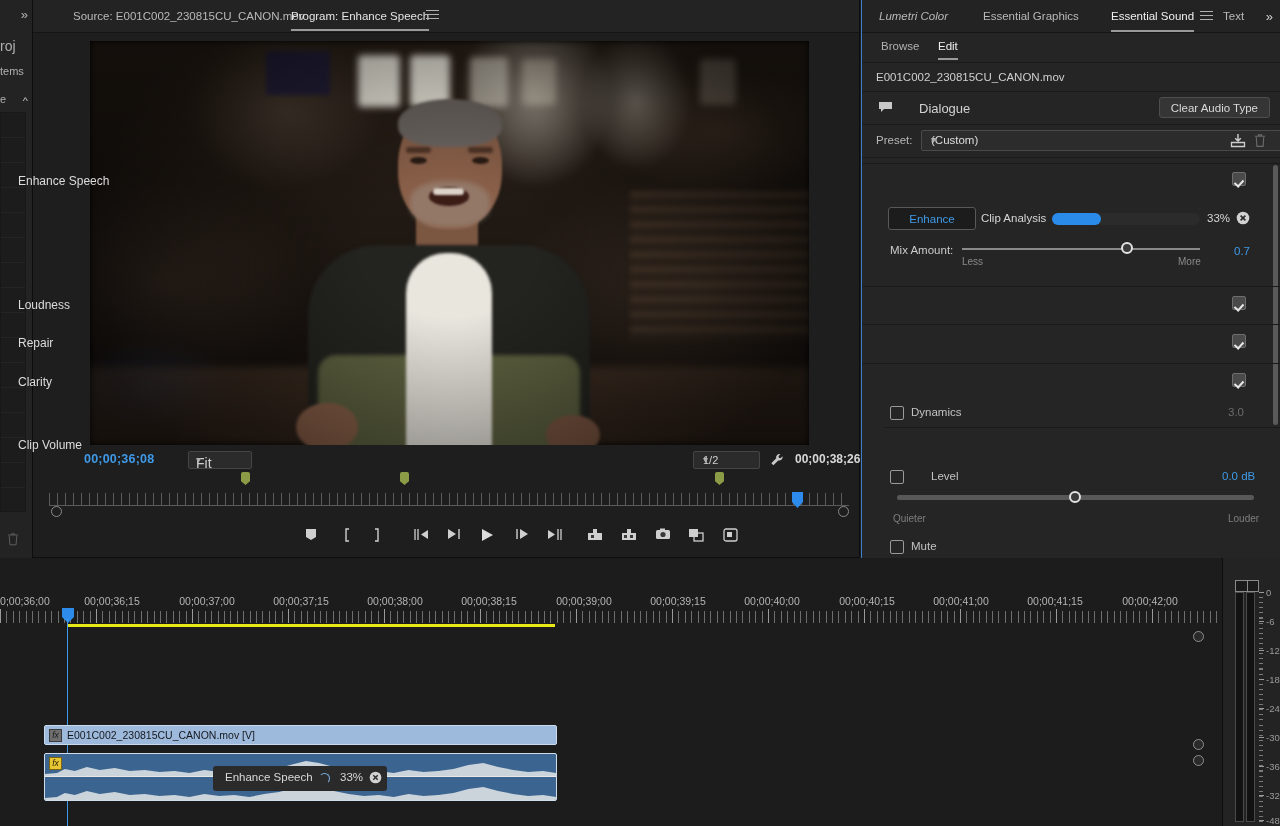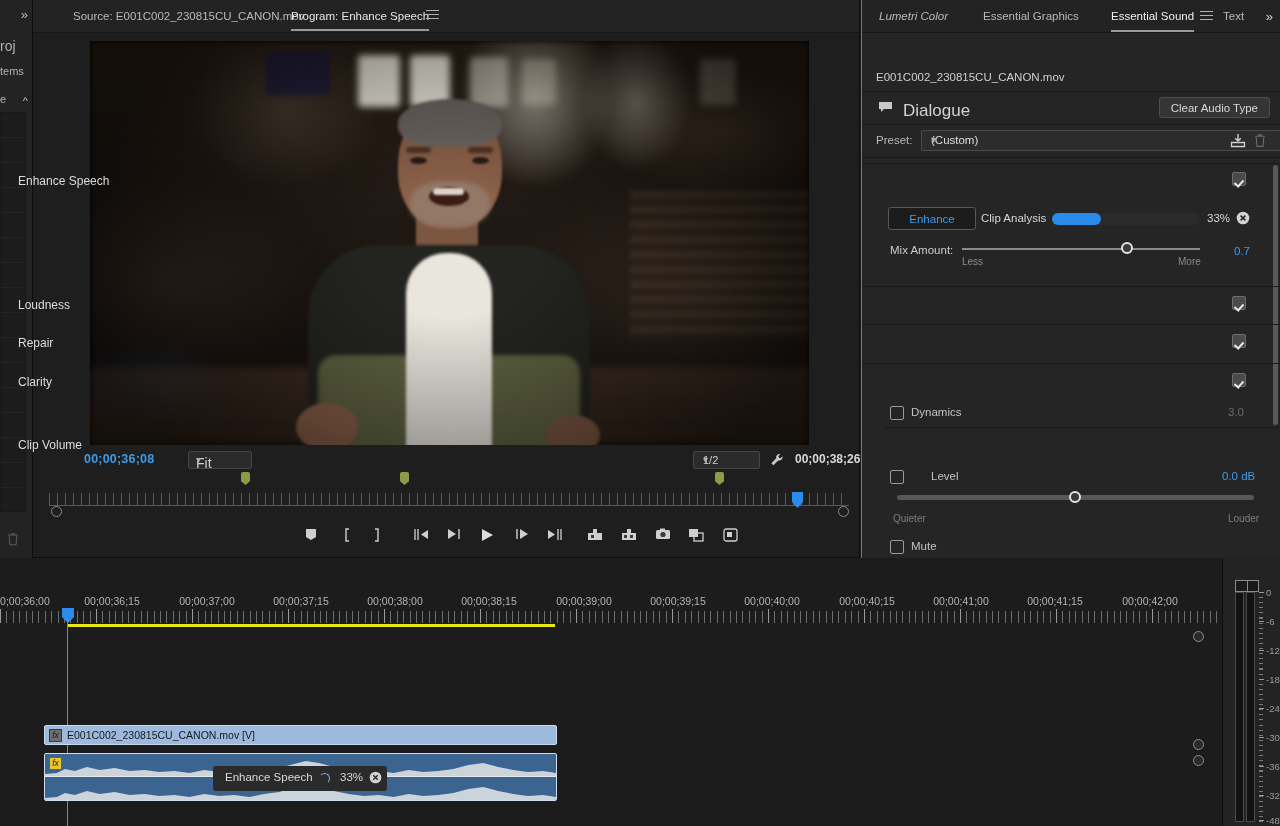--- a/index.html
+++ b/index.html
@@ -106,21 +106,21 @@
 
   .es-sub { position:absolute; left:0; top:33px; width:100%; height:30px; border-bottom:1px solid #1b1b1b; background:#252525; }
   .es-subtab { position:absolute; top:7px; font-size:11.5px; color:#b0b0b0; }
   .es-subtab.active { color:#efefef; padding-bottom:6px; border-bottom:2px solid #9a9a9a; }
 
   .es-file { position:absolute; left:14px; top:71px; font-size:11.5px; color:#cfcfcf; }
   .es-rule { position:absolute; left:0; width:100%; height:1px; background:#1a1a1a; }
 
   .es-typerow { position:absolute; left:0; top:92px; width:100%; height:32px; }
   .es-typeicon { position:absolute; left:16px; top:9px; width:15px; height:12px; }
-  .es-typelabel { position:absolute; left:41px; top:9px; font-size:17px; color:#d2d2d2; }
+  .es-typelabel { position:absolute; left:57px; top:9px; font-size:13px; color:#d2d2d2; }
   .es-clearbtn { position:absolute; right:10px; top:5px; height:21px; padding:0 11px; line-height:21px;
      background:#353535; border:1px solid #4e4e4e; border-radius:3px; font-size:11.5px; color:#d8d8d8; }
 
   .es-presetrow { position:absolute; left:0; top:126px; width:100%; height:31px; }
   .es-presetlabel { position:absolute; left:14px; top:8px; font-size:11.5px; color:#b8b8b8; }
   .es-presetsel { position:absolute; left:59px; top:4px; width:364px; height:21px; background:#2c2c2c; border:1px solid #4a4a4a; border-radius:2px; }
   .es-presetsel span { position:absolute; left:9px; top:3px; font-size:11.5px; color:#dcdcdc; }
   .es-presetsel .cv { position:absolute; right:8px; top:3px; font-size:10px; color:#b0b0b0; }
   .sect-title { position:absolute; left:18px; font-size:12px; color:#dcdcdc; }
   .cbx { position:absolute; width:14px; height:14px; border:1px solid #6d6d6d; background:#4a4a4a; border-radius:2px; }
@@ -389,20 +389,24 @@
       <div class="es-tab active" style="left:249px;">Essential Sound</div>
       <div class="es-hmenu" style="left:338px;">
           <i></i>
           <i></i>
           <i></i>
         </div>
       <div class="es-tab" style="left:361px;">Text</div>
       <div class="es-chev">»</div>
     </div>
 
+    <div class="es-sub">
+      <div class="es-subtab" style="left:19px;">Browse</div>
+      <div class="es-subtab active" style="left:76px;">Edit</div>
+    </div>
 
     <div class="es-file">E001C002_230815CU_CANON.mov</div>
     <div class="es-rule" style="top:91px;"></div>
 
     <div class="es-typerow">
       <svg class="es-typeicon" viewBox="0 0 15 12">
         <path d="M1 1h13v7H6l-3 3V8H1z" fill="#c8c8c8"></path>
       </svg>
       <div class="es-typelabel">Dialogue</div>
       <div class="es-clearbtn">Clear Audio Type</div>

